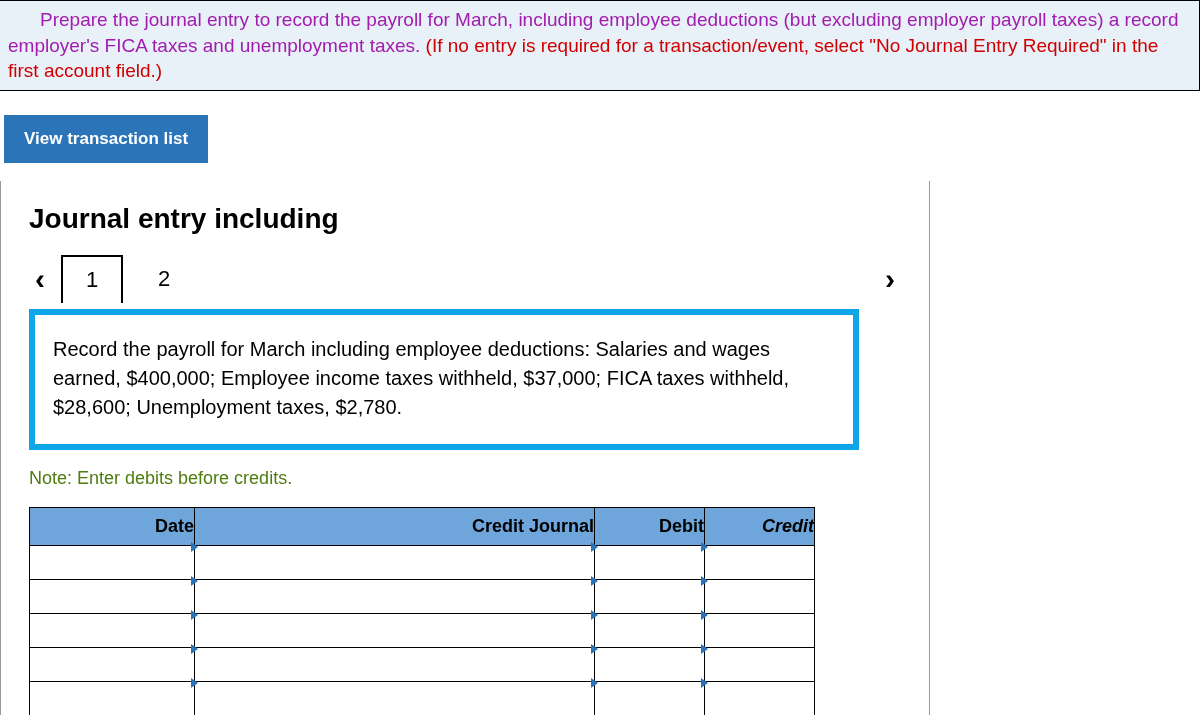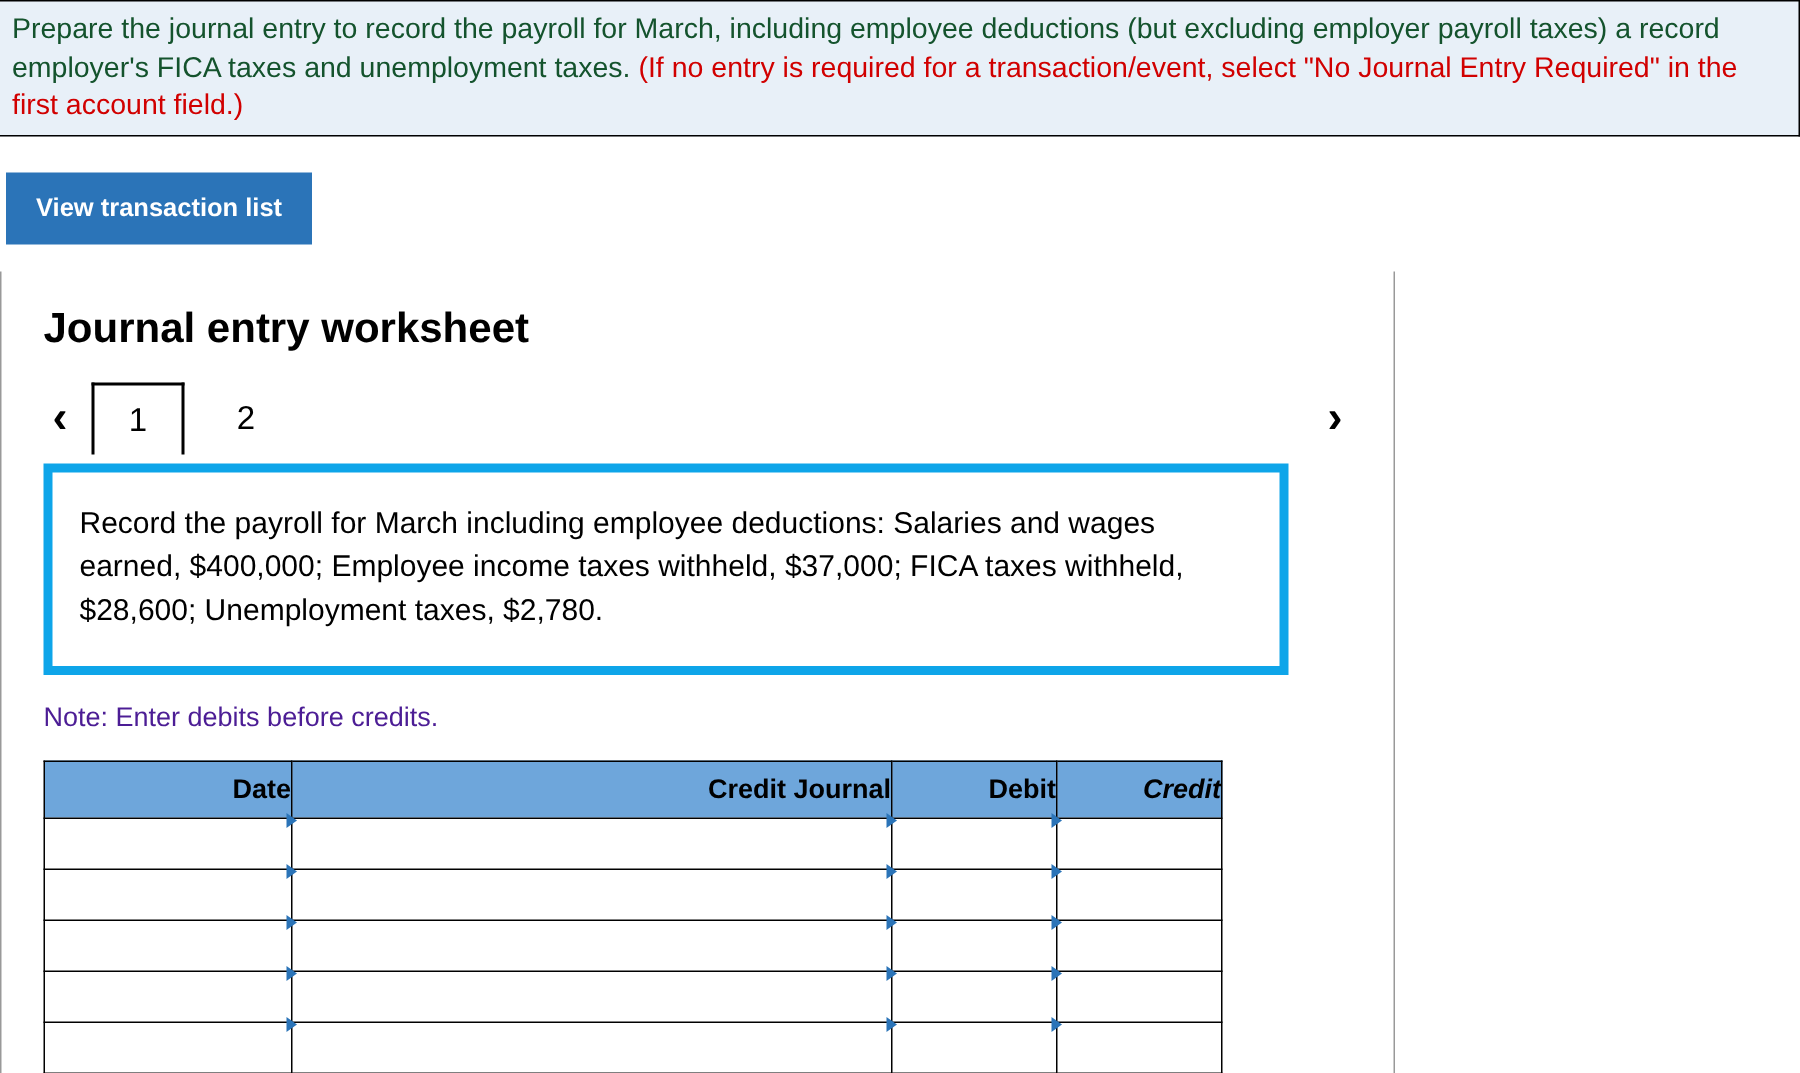--- a/index.html
+++ b/index.html
@@ -11,21 +11,21 @@
     width: 1200px;
   }
   .instructions {
     background: #e8f0f8;
     border: 1px solid #000;
     border-left: none;
     padding: 6px 8px;
     font-size: 19px;
     line-height: 1.35;
   }
-  .instructions .black { color: #14532d; }
+  .instructions .black { color: #a21caf; margin-left: 32px; }
   .instructions .red { color: #d10000; }
   .view-btn {
     display: inline-block;
     background: #2b74b8;
     color: #fff;
     font-weight: bold;
     font-size: 17px;
     padding: 14px 20px;
     margin: 24px 0 0 4px;
     border-radius: 0;
@@ -77,21 +77,21 @@
   }
   .desc-box {
     border: 6px solid #0ea5e9;
     padding: 20px 18px 22px 18px;
     font-size: 20px;
     line-height: 1.45;
     margin-top: -2px;
     width: 830px;
   }
   .note {
-    color: #4c1d95;
+    color: #4d7c0f;
     font-size: 18px;
     margin: 18px 0 18px 0;
   }
   table.journal {
     border-collapse: collapse;
     font-size: 18px;
   }
   table.journal th {
     background: #6ea6db;
     border: 1px solid #000;
@@ -125,21 +125,21 @@
 
 
 
 <div class="instructions">
   <span class="black">Prepare the journal entry to record the payroll for March, including employee deductions (but excluding employer payroll taxes) a record employer's FICA taxes and unemployment taxes. </span><span class="red">(If no entry is required for a transaction/event, select "No Journal Entry Required" in the first account field.)</span>
 </div>
 
 <div class="view-btn">View transaction list</div>
 
 <div class="worksheet-wrap">
-  <div class="ws-title">Journal entry worksheet</div>
+  <div class="ws-title">Journal entry including</div>
 
   <div class="nav-row">
     <span class="chev">‹</span>
     <span class="tab active">1</span>
     <span class="tab">2</span>
     <span class="nav-spacer"></span>
     <span class="chev">›</span>
   </div>
 
   <div class="desc-box">Record the payroll for March including employee deductions: Salaries and wages earned, $400,000; Employee income taxes withheld, $37,000; FICA taxes withheld, $28,600; Unemployment taxes, $2,780.</div>

